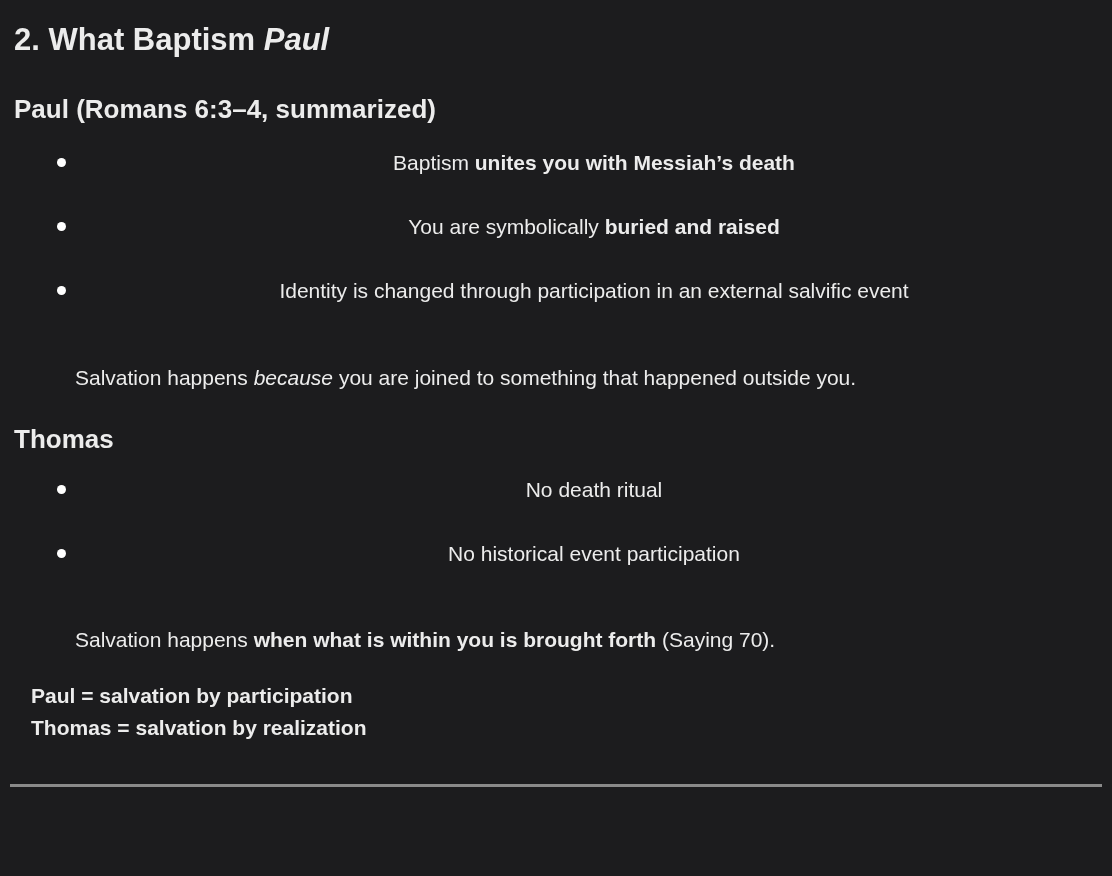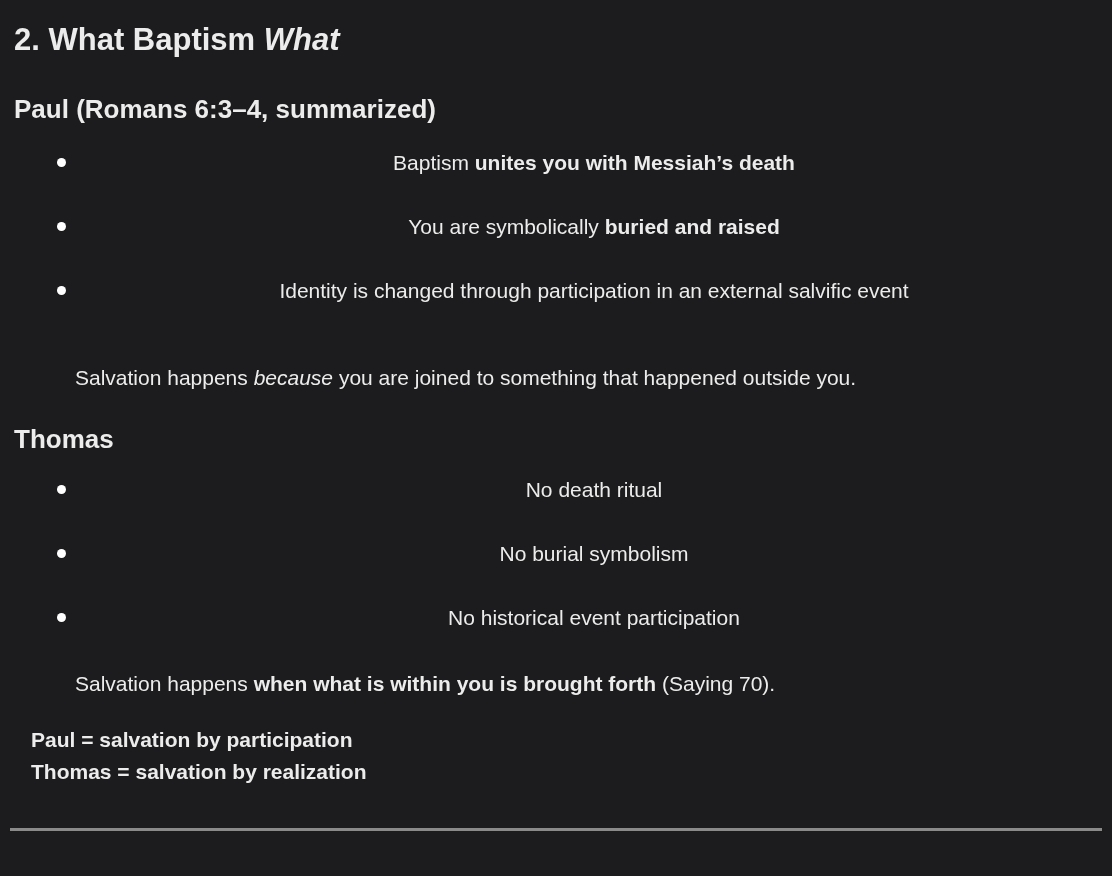--- a/index.html
+++ b/index.html
@@ -54,42 +54,42 @@
     width: 9px;
     height: 9px;
     border-radius: 50%;
     background: #ffffff;
   }
   p.summary {
     font-size: 21px;
     line-height: 26px;
     margin: 61px 0 0 61px;
   }
-  p.summary.second { margin-top: 40px; }
+  p.summary.second { margin-top: 60px; }
   p.summary em { }
   strong { font-weight: bold; }
   p.conclusion {
     font-size: 21px;
     line-height: 32px;
     font-weight: bold;
     margin: 27px 0 0 17px;
   }
   hr.divider {
     border: none;
     height: 3px;
     background: #8a8a8a;
     margin: 40px -4px 0 -4px;
   }
 </style>
 </head>
 <body>
 
 <div class="doc">
 
-  <h2 class="title"><span>2. What Baptism </span><em>What</em></h2>
+  <h2 class="title"><span>2. What Baptism </span><em>Paul</em></h2>
 
   <h3 class="subheading">Paul (Romans 6:3–4, summarized)</h3>
 
   <ul class="bullets">
     <li>
       <span class="dot"></span>
       <span><span>Baptism </span><strong>unites you with Messiah’s death</strong></span>
     </li>
     <li>
       <span class="dot"></span>
@@ -105,24 +105,20 @@
 
   <h3 class="subheading thomas">Thomas</h3>
 
   <ul class="bullets second">
     <li>
       <span class="dot"></span>
       <span>No death ritual</span>
     </li>
     <li>
       <span class="dot"></span>
-      <span>No burial symbolism</span>
-    </li>
-    <li>
-      <span class="dot"></span>
       <span>No historical event participation</span>
     </li>
   </ul>
 
   <p class="summary second"><span>Salvation happens </span><strong>when what is within you is brought forth</strong><span> (Saying 70).</span></p>
 
   <p class="conclusion"><strong>Paul = salvation by participation</strong><br><strong>Thomas = salvation by realization</strong></p>
 
   <hr class="divider">
 

